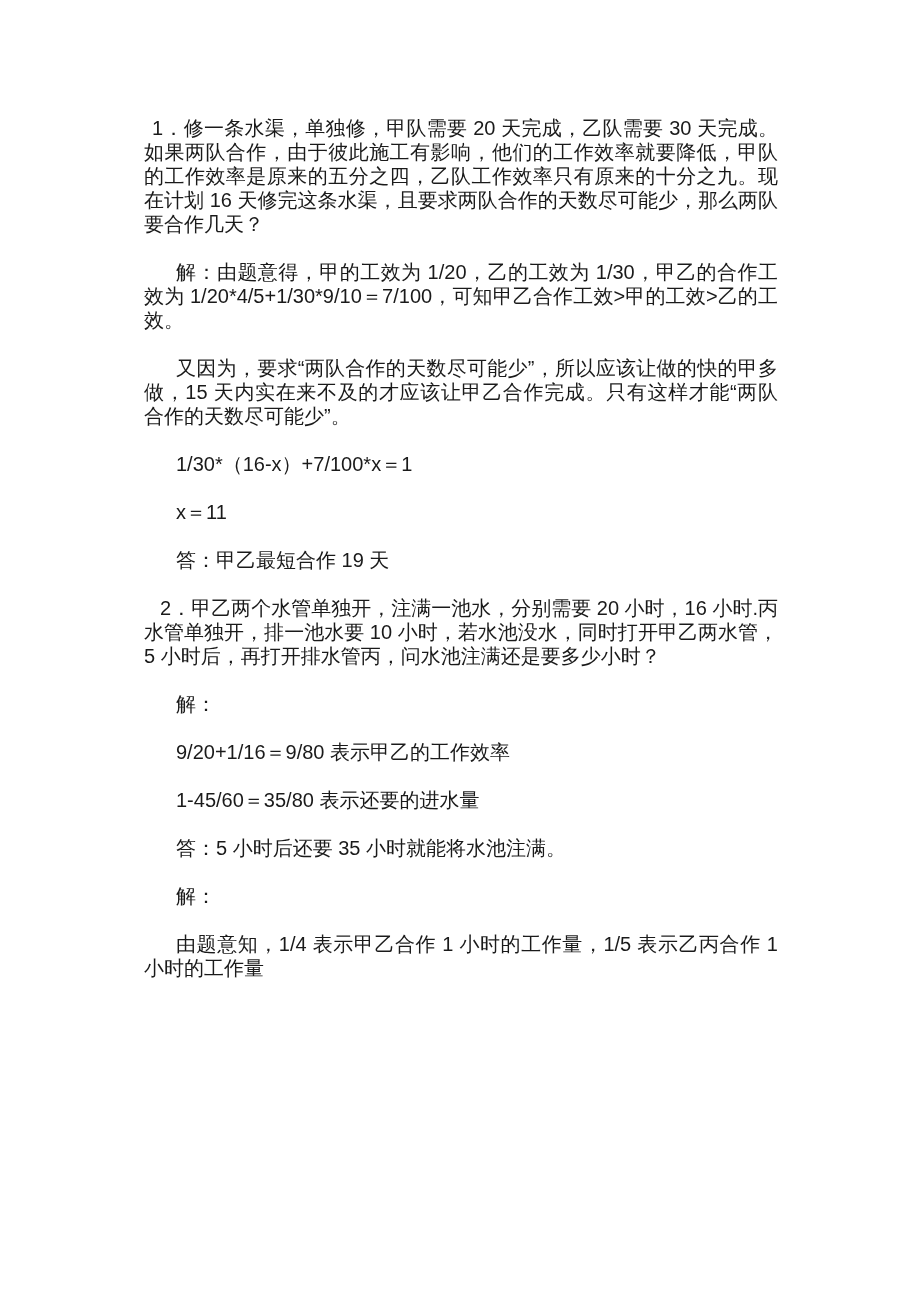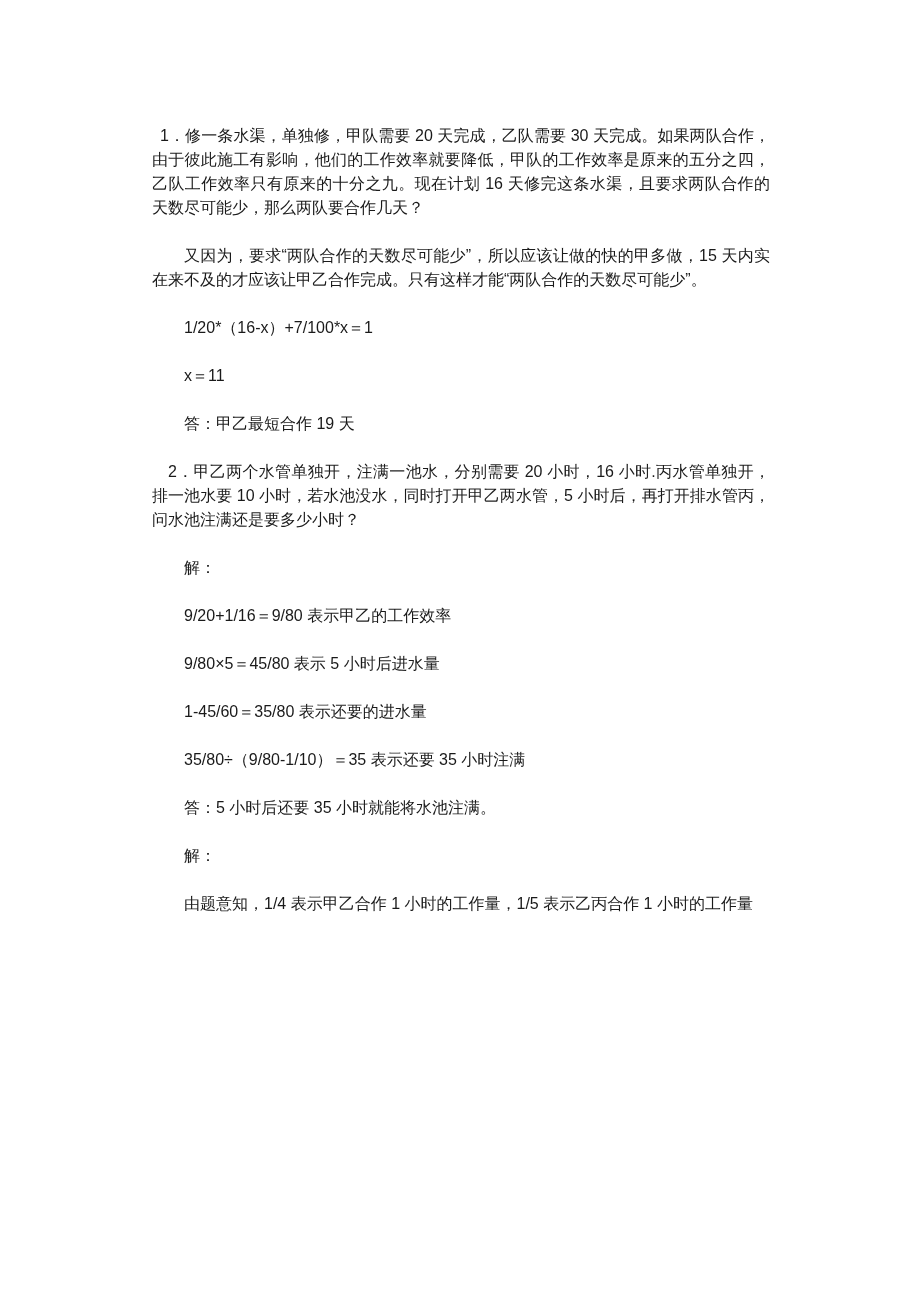--- a/index.html
+++ b/index.html
@@ -15,42 +15,41 @@
       font-family: "Liberation Sans", "DejaVu Sans", sans-serif;
       color: #1a1a1a;
     }
     .page {
       position: absolute;
       left: 140px;
       top: 112px;
       width: 642px;
     }
     .para {
-      font-size: 16px;
+      font-size: 20px;
       line-height: 24px;
-      margin: 12px;
+      margin: 4px;
       text-align: justify;
       text-justify: inter-character;
       word-break: break-all;
     }
     .indent { text-indent: 32px; }
     .indent-small { text-indent: 8px; }
     .gap { margin-top: 24px; }
   </style>
 </head>
 <body>
 
 <div class="page">
   <p class="para indent-small">1．修一条水渠，单独修，甲队需要 20 天完成，乙队需要 30 天完成。如果两队合作，由于彼此施工有影响，他们的工作效率就要降低，甲队的工作效率是原来的五分之四，乙队工作效率只有原来的十分之九。现在计划 16 天修完这条水渠，且要求两队合作的天数尽可能少，那么两队要合作几天？</p>
+  <p class="para indent gap">解：由题意得，甲的工效为 1/20，乙的工效为 1/30，甲乙的合作工效为 1/20*4/5+1/30*9/10＝7/100，可知甲乙合作工效&gt;甲的工效&gt;乙的工效。</p>
   <p class="para indent gap">又因为，要求“两队合作的天数尽可能少”，所以应该让做的快的甲多做，15 天内实在来不及的才应该让甲乙合作完成。只有这样才能“两队合作的天数尽可能少”。</p>
-  <p class="para indent gap">1/20*（16-x）+7/100*x＝1</p>
+  <p class="para indent gap">1/30*（16-x）+7/100*x＝1</p>
   <p class="para indent gap">x＝11</p>
   <p class="para indent gap">答：甲乙最短合作 19 天</p>
   <p class="para indent-small gap" style="text-indent:16px">2．甲乙两个水管单独开，注满一池水，分别需要 20 小时，16 小时.丙水管单独开，排一池水要 10 小时，若水池没水，同时打开甲乙两水管，5 小时后，再打开排水管丙，问水池注满还是要多少小时？</p>
   <p class="para indent gap">解：</p>
   <p class="para indent gap">9/20+1/16＝9/80 表示甲乙的工作效率</p>
-  <p class="para indent gap">9/80×5＝45/80 表示 5 小时后进水量</p>
   <p class="para indent gap">1-45/60＝35/80 表示还要的进水量</p>
-  <p class="para indent gap">35/80÷（9/80-1/10）＝35 表示还要 35 小时注满</p>
   <p class="para indent gap">答：5 小时后还要 35 小时就能将水池注满。</p>
   <p class="para indent gap">解：</p>
   <p class="para indent gap">由题意知，1/4 表示甲乙合作 1 小时的工作量，1/5 表示乙丙合作 1 小时的工作量</p>
 </div>
 
 </body></html>

